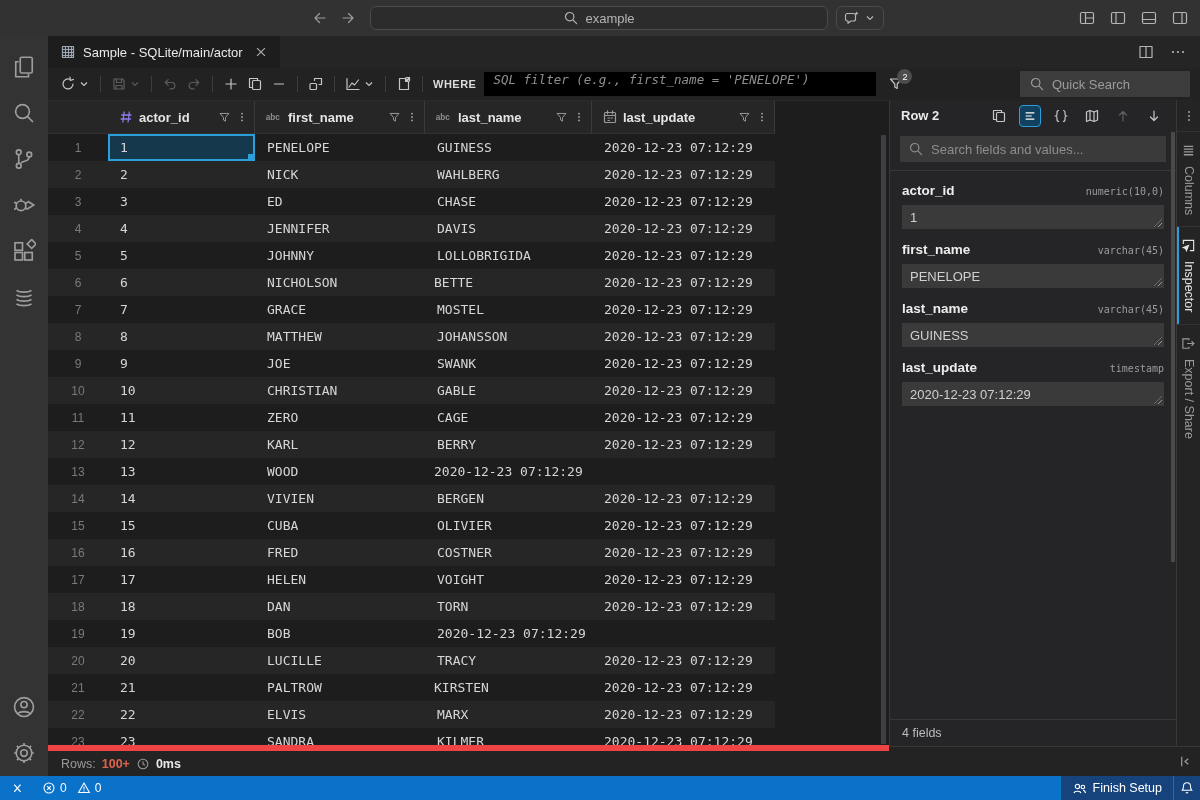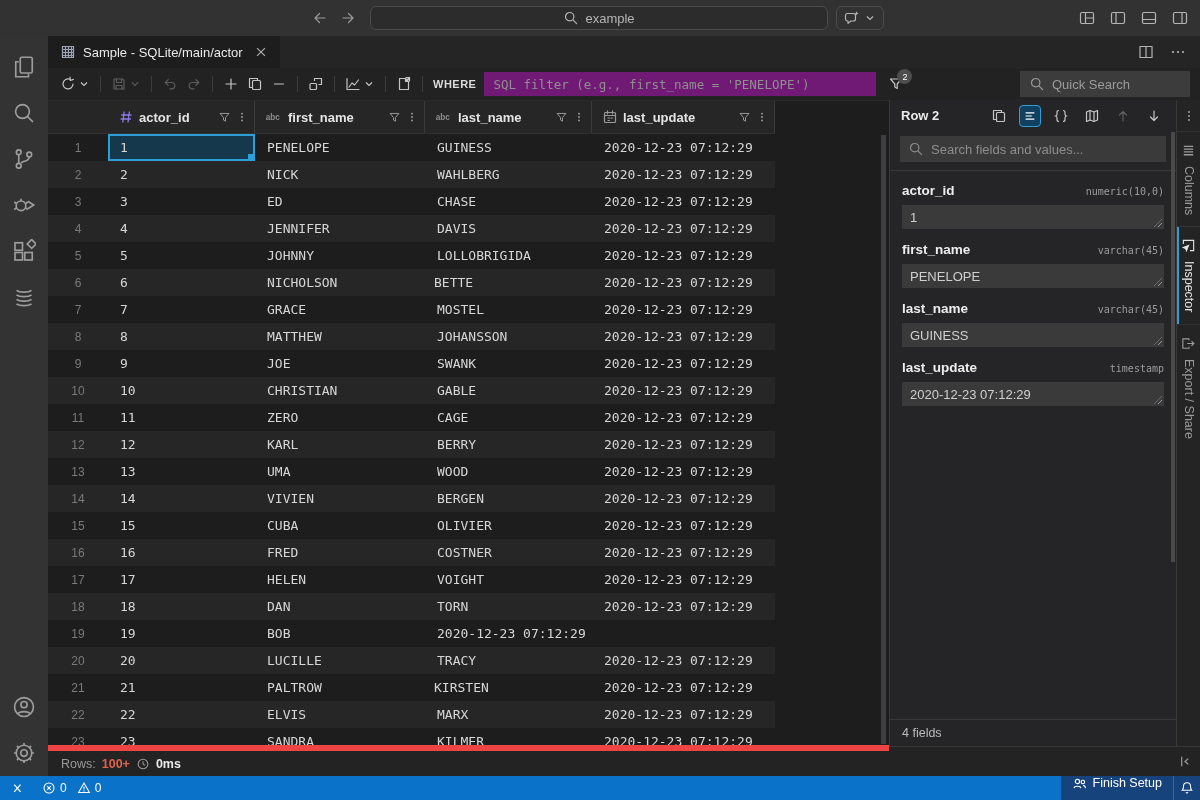--- a/index.html
+++ b/index.html
@@ -32,23 +32,23 @@
   .tab-close { color:#b0b0b0; margin-left:4px; }
   .tab-actions { margin-left:auto; display:flex; align-items:center; gap:16px;
     color:#b4b4b4; padding-right:14px; }
 
   .toolbar { flex:0 0 32px; background:#222223; display:flex; align-items:center;
     padding:0 8px; color:#c5c5c5; }
   .tbtn { display:flex; align-items:center; gap:2px; padding:0 4px; }
   .tbtn.disabled { color:#5c5c5c; }
   .tdiv { width:1px; height:16px; background:#3d3d3d; margin:0 6px; }
   .where { color:#dcdcdc; font-weight:bold; font-size:11px; letter-spacing:.5px; margin:0 8px 0 4px; }
-  .filter-input { width:392px; height:24px; background:#701a75; display:flex; align-items:center;
+  .filter-input { width:392px; height:24px; background:#000000; display:flex; 
     padding:0 9px; font-family:"DejaVu Sans Mono", monospace; font-size:12.5px; color:#8f8f8f;
-    overflow:hidden; white-space:nowrap; }
+    overflow:hidden; white-space:nowrap;font-style:italic; }
   .funnel-wrap { position:relative; margin-left:12px; color:#c5c5c5; }
   .funnel-badge { position:absolute; top:-7px; right:-8px; width:15px; height:15px;
     background:#4d4d4d; border-radius:50%; color:#fff; font-size:9px; display:flex;
     align-items:center; justify-content:center; }
   .quick-search { margin-left:auto; margin-right:2px; width:170px; height:26px; background:#3c3c3c;
     display:flex; align-items:center; gap:7px; padding:0 9px; color:#9b9b9b; font-size:13px; }
 
   .content { flex:1; display:flex; min-height:0; }
 
   
@@ -114,21 +114,21 @@
   .strip-tab span { writing-mode:vertical-rl; font-size:12.5px; white-space:nowrap; }
   .strip-tab.active { box-shadow:inset 2px 0 0 #2d9fd8; color:#e4e4e4; }
   .collapse-row { flex:0 0 30px; border-top:1px solid #383838; background:#232324; display:flex;
     align-items:center; justify-content:flex-end; padding-right:8px; color:#9a9a9a; }
 
   
   .statusbar { flex:0 0 24px; background:#0a72c8; display:flex; align-items:center;
     color:#fff; font-size:12px; }
   .sb-remote { width:34px; height:100%; display:flex; align-items:center; justify-content:center; }
   .sb-group { display:flex; align-items:center; gap:4px; margin-left:8px; }
-  .sb-finish { margin-left:auto; height:100%; background:#16437c; display:flex; 
+  .sb-finish { margin-left:auto; height:100%; background:#16437c; display:flex; align-items:center;
     gap:6px; padding:0 11px; font-size:12.5px; }
   .sb-bell { height:100%; width:27px; background:#16437c; display:flex; align-items:center;
     justify-content:center; border-left:1px solid rgba(255,255,255,.18); }
 </style>
 </head>
 <body>
 
 <div class="app">
 
   <div class="titlebar">
@@ -581,21 +581,20 @@
               <div class="grow">
                 <div class="rnum">12</div>
                 <div class="gcell" style="width: 147px;">12</div>
                 <div class="gcell" style="width: 170px;">KARL</div>
                 <div class="gcell" style="width: 167px;">BERRY</div>
                 <div class="gcell" style="width: 183px;">2020-12-23 07:12:29</div>
               </div>
               <div class="grow">
                 <div class="rnum">13</div>
                 <div class="gcell" style="width: 147px;">13</div>
-                <div class="gcell" style="width: 170px;">UMA</div>
                 <div class="gcell" style="width: 167px;">WOOD</div>
                 <div class="gcell" style="width: 183px;">2020-12-23 07:12:29</div>
               </div>
               <div class="grow">
                 <div class="rnum">14</div>
                 <div class="gcell" style="width: 147px;">14</div>
                 <div class="gcell" style="width: 170px;">VIVIEN</div>
                 <div class="gcell" style="width: 167px;">BERGEN</div>
                 <div class="gcell" style="width: 183px;">2020-12-23 07:12:29</div>
               </div>

